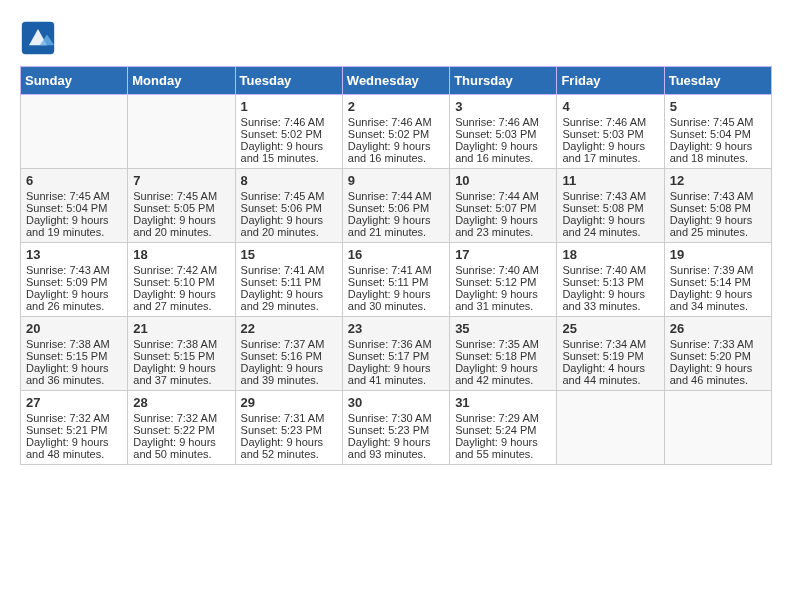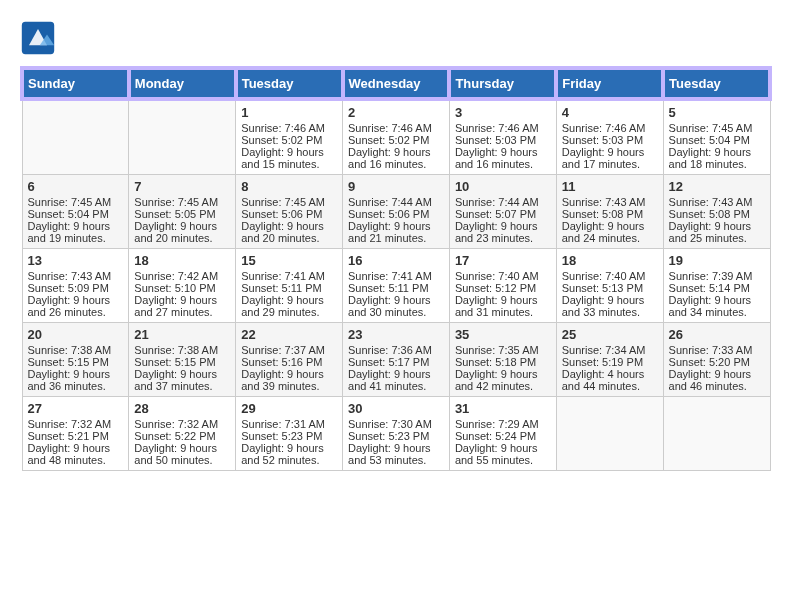--- a/index.html
+++ b/index.html
@@ -55,21 +55,21 @@
     .calendar {
       width: 100%;
       border-collapse: collapse;
     }
     .calendar th {
       background-color: #2a6db5;
       color: #fff;
       padding: 6px 4px;
       font-size: 13px;
       text-align: left;
-      border: 4px solid #c4b5fd;
+      border: 1px solid #c4b5fd;
     }
     .calendar td {
       border: 1px solid #ccc;
       vertical-align: top;
       padding: 4px 5px;
       font-size: 11px;
       color: #333;
       min-width: 100px;
       width: 14.28%;
       background: #fff;
@@ -157,19 +157,19 @@
         <td><span class="day-number">22</span><span>Sunrise: 7:37 AM</span><br><span>Sunset: 5:16 PM</span><br><span>Daylight: 9 hours and 39 minutes.</span></td>
         <td><span class="day-number">23</span><span>Sunrise: 7:36 AM</span><br><span>Sunset: 5:17 PM</span><br><span>Daylight: 9 hours and 41 minutes.</span></td>
         <td><span class="day-number">35</span><span>Sunrise: 7:35 AM</span><br><span>Sunset: 5:18 PM</span><br><span>Daylight: 9 hours and 42 minutes.</span></td>
         <td><span class="day-number">25</span><span>Sunrise: 7:34 AM</span><br><span>Sunset: 5:19 PM</span><br><span>Daylight: 4 hours and 44 minutes.</span></td>
         <td><span class="day-number">26</span><span>Sunrise: 7:33 AM</span><br><span>Sunset: 5:20 PM</span><br><span>Daylight: 9 hours and 46 minutes.</span></td>
       </tr>
       <tr>
         <td><span class="day-number">27</span><span>Sunrise: 7:32 AM</span><br><span>Sunset: 5:21 PM</span><br><span>Daylight: 9 hours and 48 minutes.</span></td>
         <td><span class="day-number">28</span><span>Sunrise: 7:32 AM</span><br><span>Sunset: 5:22 PM</span><br><span>Daylight: 9 hours and 50 minutes.</span></td>
         <td><span class="day-number">29</span><span>Sunrise: 7:31 AM</span><br><span>Sunset: 5:23 PM</span><br><span>Daylight: 9 hours and 52 minutes.</span></td>
-        <td><span class="day-number">30</span><span>Sunrise: 7:30 AM</span><br><span>Sunset: 5:23 PM</span><br><span>Daylight: 9 hours and 53 minutes.</span></td>
+        <td><span class="day-number">30</span><span>Sunrise: 7:30 AM</span><br><span>Sunset: 5:23 PM</span><br><span>Daylight: 9 hours and 93 minutes.</span></td>
         <td><span class="day-number">31</span><span>Sunrise: 7:29 AM</span><br><span>Sunset: 5:24 PM</span><br><span>Daylight: 9 hours and 55 minutes.</span></td>
         <td class="empty-cell"></td>
         <td class="empty-cell"></td>
       </tr>
     </tbody>
 </table>
 
 </body></html>

